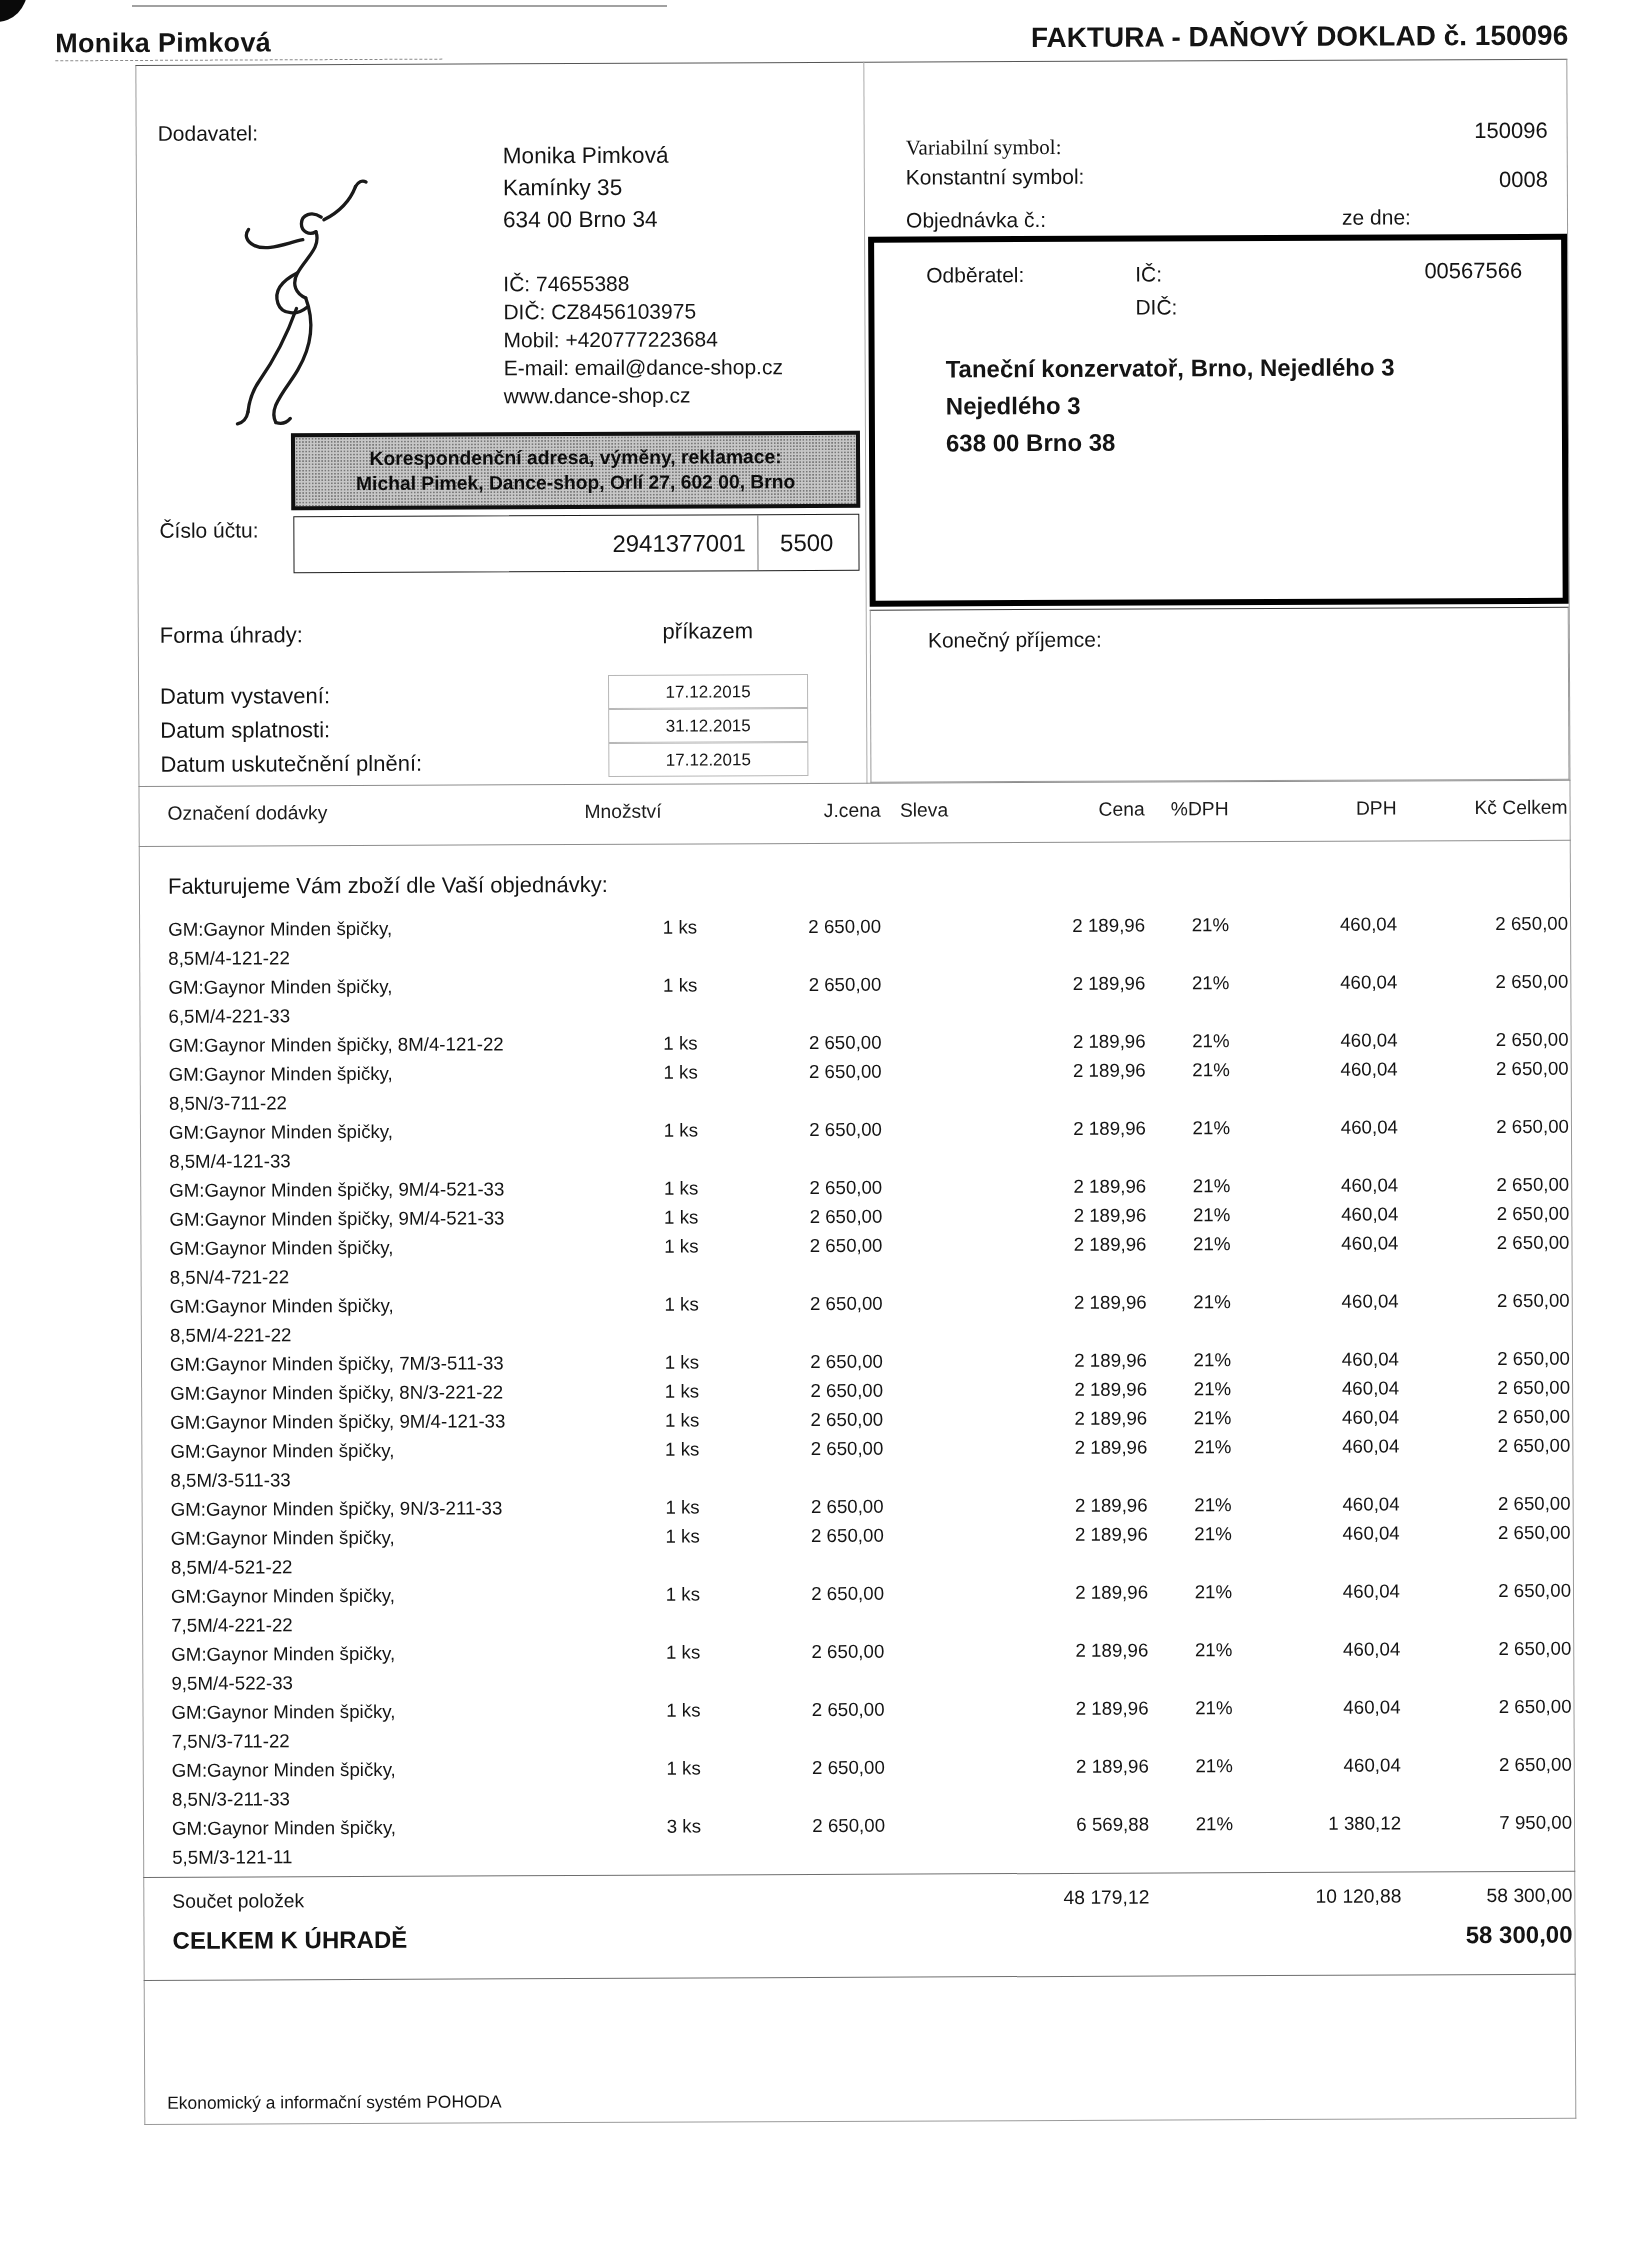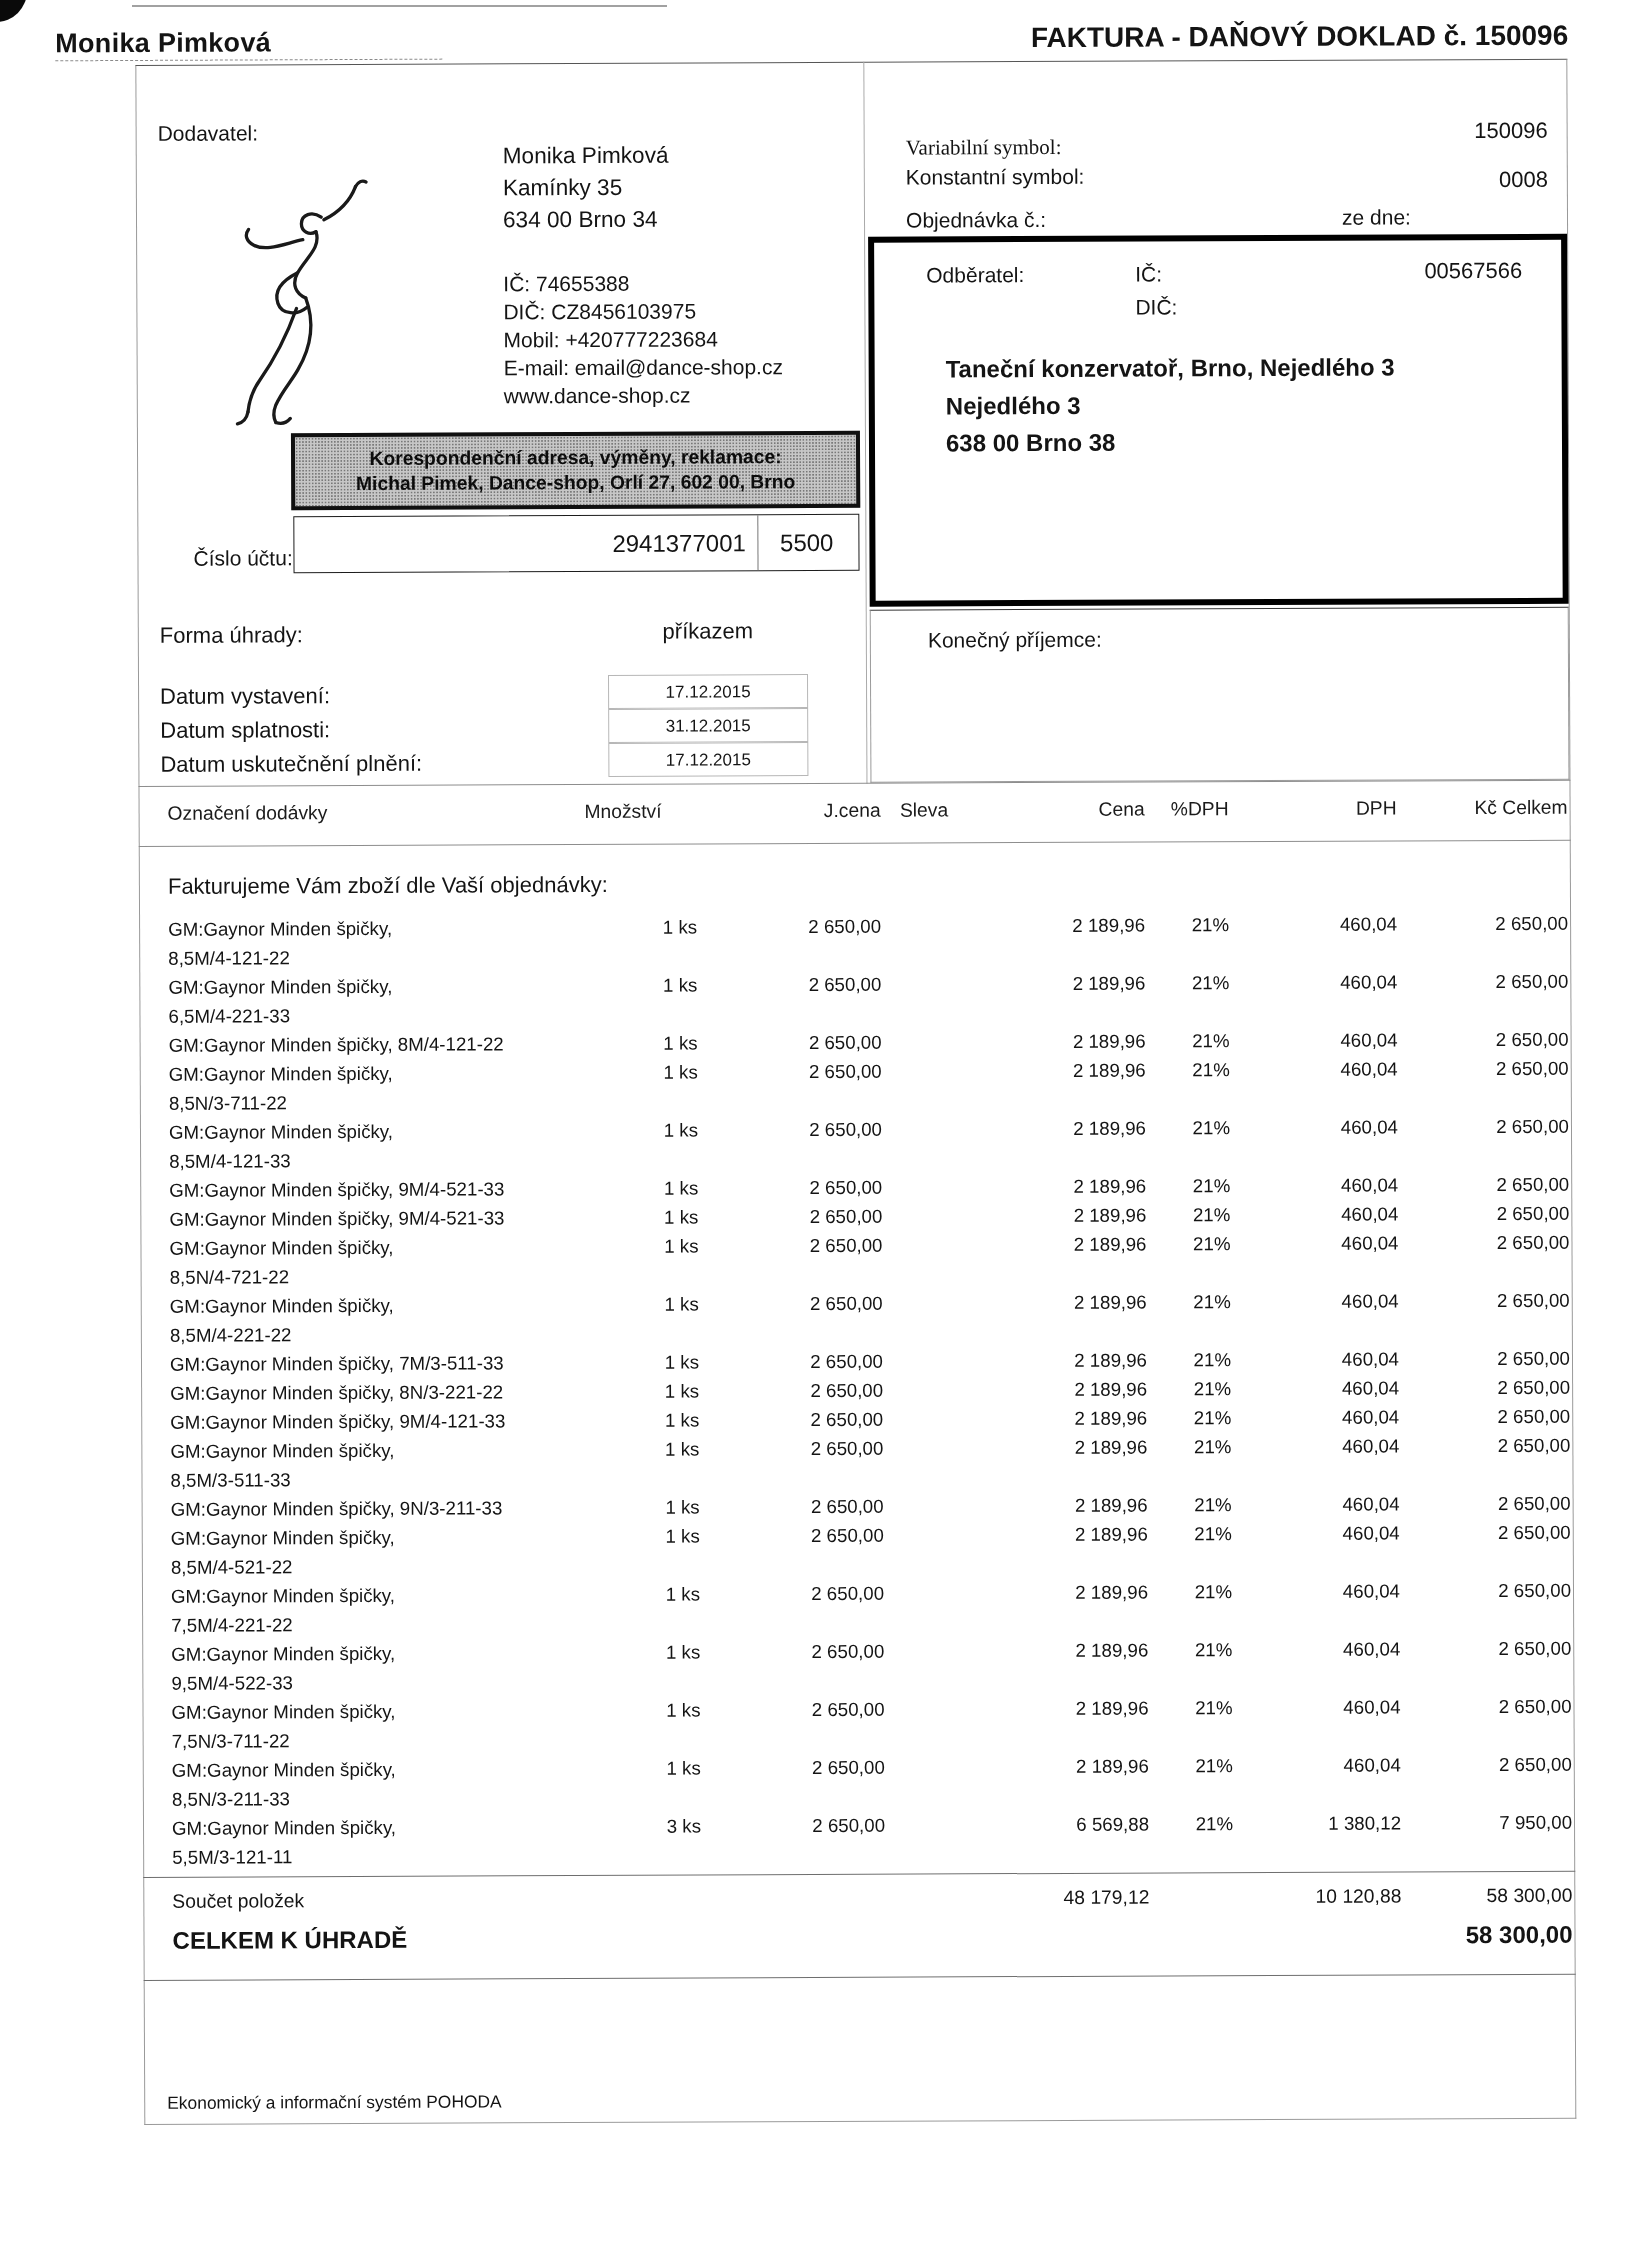--- a/index.html
+++ b/index.html
@@ -118,21 +118,21 @@
       <div>Mobil: +420777223684</div>
       <div>E-mail: email@dance-shop.cz</div>
       <div>www.dance-shop.cz</div>
     </div>
 
     <div class="corr-box">
       <div>Korespondenční adresa, výměny, reklamace:</div>
       <div>Michal Pimek, Dance-shop, Orlí 27, 602 00, Brno</div>
     </div>
 
-    <div class="abs lab" style="left:161px; top:544px;margin-left:34px;">Číslo účtu:</div>
+    <div class="abs lab" style="left:161px; top:516px;">Číslo účtu:</div>
     <div class="acct-box">
       <div class="acct-num">2941377001</div>
       <div class="acct-div"></div>
       <div class="acct-bank">5500</div>
     </div>
 
     <div class="abs lab" style="left:909px; top:136px;font-family:Liberation Serif, serif;">Variabilní symbol:</div>
     <div class="sym-val" style="top:121px;">150096</div>
     <div class="abs lab" style="left:909px; top:166px;">Konstantní symbol:</div>
     <div class="sym-val" style="top:170px;">0008</div>

